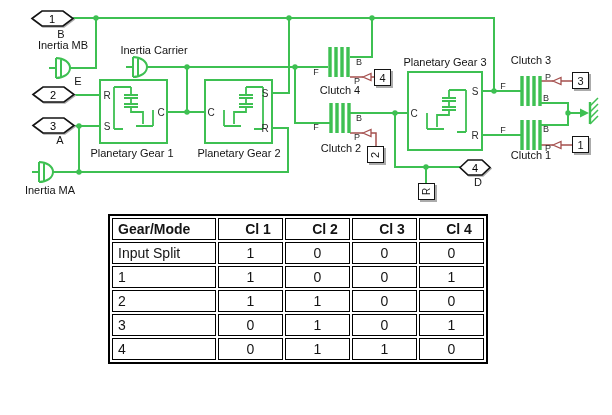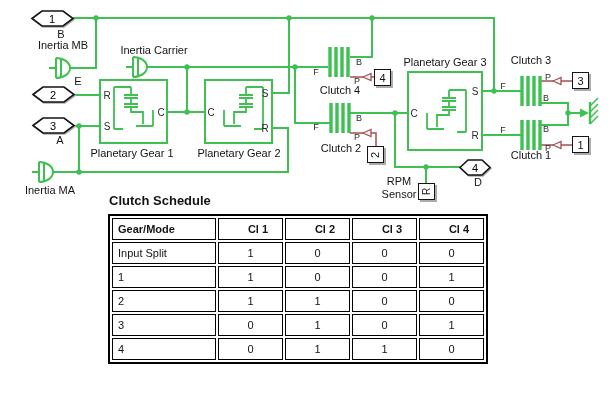--- a/index.html
+++ b/index.html
@@ -21,21 +21,21 @@
   }
   .rot { transform:rotate(-90deg); display:inline-block; }
   .shadowed { filter:drop-shadow(1.6px 1.6px 0 #ababab); }
   .sched-title { position:absolute; left:109px; top:193px; font-size:13px; font-weight:bold; }
   table.sched {
     position:absolute; left:108px; top:214px;
     border-collapse:separate; border-spacing:2px;
     border:2px solid #000; background:#fff;
   }
   table.sched th, table.sched td {
-    border:1.5px solid #000; font-size:11px; height:20px;
+    border:1.5px solid #000; font-size:14px; height:20px;
     text-align:center; padding:0 4px; width:40px; font-weight:normal;
   }
   table.sched th { font-weight:bold;padding-left:19px; }
   table.sched .mode { width:93px; text-align:left; padding-left:5px; }
 </style>
 </head>
 <body>
 
 <div id="canvas">
 
@@ -142,21 +142,20 @@
   <div class="ctr lbl" style="left:63px;top:45px;">Inertia MB</div>
   <div class="ctr lbl" style="left:154px;top:50px;">Inertia Carrier</div>
   <div class="ctr lbl" style="left:50px;top:190px;">Inertia MA</div>
   <div class="ctr lbl" style="left:132px;top:153px;">Planetary Gear 1</div>
   <div class="ctr lbl" style="left:239px;top:153px;">Planetary Gear 2</div>
   <div class="ctr lbl" style="left:445px;top:62px;">Planetary Gear 3</div>
   <div class="ctr lbl" style="left:340px;top:90px;text-align:right;">Clutch 4</div>
   <div class="ctr lbl" style="left:341px;top:148px;">Clutch 2</div>
   <div class="ctr lbl" style="left:531px;top:60px;">Clutch 3</div>
   <div class="ctr lbl" style="left:531px;top:155px;">Clutch 1</div>
-  <div class="ctr lbl" style="left:399px;top:188px;width:44px;white-space:normal;text-align:center;line-height:13px;">RPM Sensor</div>
 
   <div class="ctr plbl" style="left:107px;top:95px;">R</div>
   <div class="ctr plbl" style="left:107px;top:126px;">S</div>
   <div class="ctr plbl" style="left:161px;top:112px;">C</div>
   <div class="ctr plbl" style="left:211px;top:112px;">C</div>
   <div class="ctr plbl" style="left:265px;top:93px;">S</div>
   <div class="ctr plbl" style="left:265px;top:128px;">R</div>
   <div class="ctr plbl" style="left:414px;top:113px;">C</div>
   <div class="ctr plbl" style="left:475px;top:91px;">S</div>
   <div class="ctr plbl" style="left:475px;top:135px;">R</div>
@@ -184,21 +183,20 @@
     <span>3</span>
   </div>
   <div class="psblock" style="left:572px;top:136px;">
     <span>1</span>
   </div>
 
   <div class="psblock" style="left:418px;top:183px;font-size:10px;">
     <span class="rot">R</span>
   </div>
 
-  <div class="sched-title">Clutch Schedule</div>
   <table class="sched">
     <thead>
         <tr>
           <th class="mode">Gear/Mode</th>
           <th>Cl 1</th>
           <th>Cl 2</th>
           <th>Cl 3</th>
           <th>Cl 4</th>
         </tr>
       </thead>

